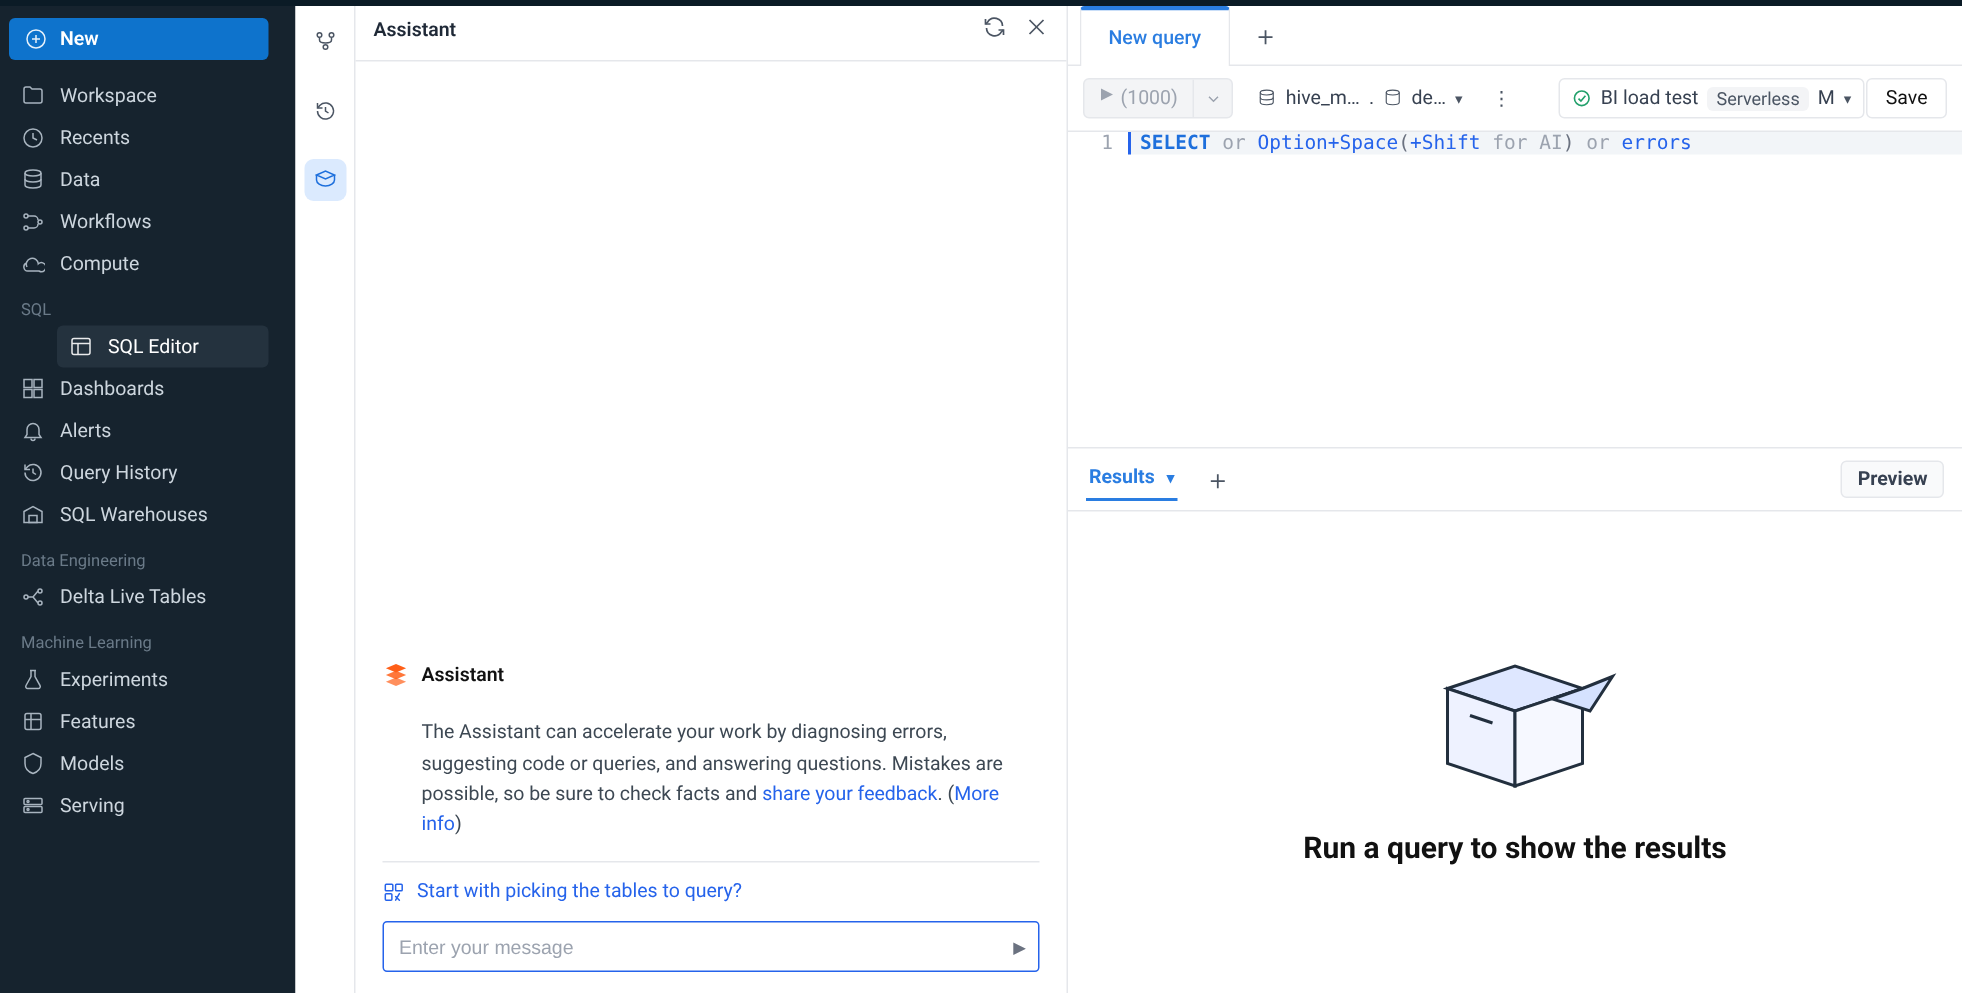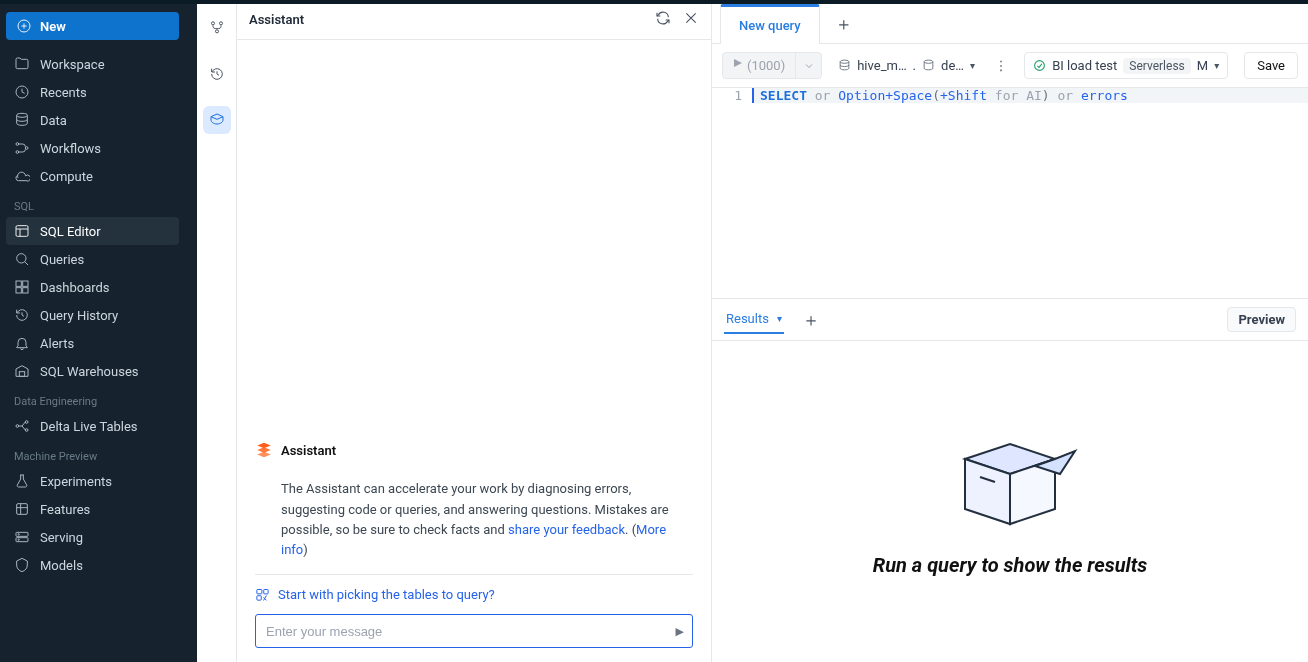--- a/index.html
+++ b/index.html
@@ -4,21 +4,21 @@
 <style>
   * { box-sizing: border-box; }
   html, body { margin:0; padding:0; height:100%; font-family: -apple-system, BlinkMacSystemFont, "Segoe UI", Roboto, Helvetica, Arial, sans-serif; font-size:13px; color:#111; }
   body { display:flex; height:662px; width:1308px; overflow:hidden; background:#fff; }
 
   
   .topbar-dark { position:absolute; top:0; left:0; right:0; height:4px; background:#0b1b26; }
   .sidebar { width:197px; background:#16232e; color:#b8c4cf; display:flex; flex-direction:column; padding:8px 18px 0 6px; }
   .new-btn { display:flex; align-items:center; gap:8px; background:#0e73cc; color:#fff; border-radius:4px; padding:6px 10px; font-weight:600; cursor:pointer; margin:4px 0 10px 0; }
   .nav-item { display:flex; align-items:center; gap:10px; padding:6px 8px; border-radius:4px; cursor:pointer; color:#cdd6de; }
-  .nav-item.active { background:#24323e; color:#fff; }
+  .nav-item.active { background:#24323e; color:#fff;margin-left:32px; }
   .nav-section-label { font-size:11px; color:#6a7a88; padding:10px 8px 4px 8px; }
   .nav-icon { width:16px; height:16px; display:inline-flex; align-items:center; justify-content:center; opacity:.9; }
   .nav-icon svg { width:16px; height:16px; stroke:#b8c4cf; fill:none; stroke-width:1.5; }
   .nav-item.active .nav-icon svg, .new-btn .nav-icon svg { stroke:#fff; }
 
   
   .rail { width:40px; border-right:1px solid #e5e7eb; display:flex; flex-direction:column; align-items:center; padding-top:14px; gap:18px; background:#fff; }
   .rail-btn { width:28px; height:28px; border-radius:6px; display:flex; align-items:center; justify-content:center; cursor:pointer; }
   .rail-btn.active { background:#dbeafe; }
   .rail-btn svg { width:16px; height:16px; stroke:#4b5563; fill:none; stroke-width:1.5; }
@@ -51,43 +51,43 @@
   .tab-add { width:24px; height:24px; display:flex; align-items:center; justify-content:center; margin-left:12px; cursor:pointer; color:#4b5563; font-size:18px; }
   .toolbar { display:flex; align-items:center; gap:8px; padding:8px 10px; border-bottom:1px solid #e5e7eb; }
   .run-seg { display:flex; border:1px solid #e5e7eb; border-radius:4px; overflow:hidden; background:#f3f4f6; }
   .run-main { display:flex; gap:4px; padding:5px 10px; color:#9ca3af; cursor:pointer; }
   .run-main svg { width:10px; height:10px; fill:#9ca3af; }
   .run-dd { display:flex; align-items:center; justify-content:center; width:26px; border-left:1px solid #e5e7eb; color:#9ca3af; cursor:pointer; }
   .ctx-seg { display:flex; align-items:center; gap:6px; padding:5px 8px; cursor:pointer; color:#374151; }
   .ctx-seg svg.db { width:13px; height:13px; stroke:#4b5563; stroke-width:1.4; fill:none; }
   .caret { font-size:10px; color:#4b5563; }
   .kebab { width:20px; height:20px; display:flex; align-items:center; justify-content:center; cursor:pointer; color:#4b5563; }
-  .toolbar-flexpush { margin-left:auto; display:flex; gap:16px; }
+  .toolbar-flexpush { margin-left:auto; display:flex; gap:1px; }
   .cluster-seg { display:flex; align-items:center; gap:6px; border:1px solid #e5e7eb; border-radius:4px; padding:4px 8px; color:#374151; cursor:pointer; }
   .cluster-seg .ok { width:13px; height:13px; }
   .chip { background:#f3f4f6; border-radius:4px; padding:1px 6px; font-size:12px; color:#4b5563; }
   .save-btn { border:1px solid #e5e7eb; border-radius:4px; padding:5px 12px; cursor:pointer; color:#111; }
 
   .code-area { height:210px; overflow:auto; font-family: ui-monospace, SFMono-Regular, Menlo, Consolas, monospace; font-size:13px; background:#fff; }
   .code-line { display:flex; }
   .gutter { width:40px; text-align:right; padding-right:10px; color:#9ca3af; background:#fff; user-select:none; }
   .code-text { flex:1; padding-left:6px; background:#f2f5f8; border-left:2px solid #2563eb; white-space:pre; }
   .tok-kw { color:#1d6fdc; font-weight:600; }
   .tok-muted { color:#9ca3af; }
   .tok-hint { color:#2563eb; }
   .tok-paren { color:#6b7280; }
 
   .results-header { display:flex; align-items:center; padding:6px 12px; border-top:1px solid #e5e7eb; border-bottom:1px solid #e5e7eb; }
-  .res-tab { color:#2a7de1; font-weight:400; border-bottom:2px solid #2a7de1; padding:6px 2px; display:inline-flex; align-items:center; gap:8px; cursor:pointer; }
+  .res-tab { color:#2a7de1; font-weight:700; border-bottom:2px solid #2a7de1; padding:6px 2px; display:inline-flex; align-items:center; gap:8px; cursor:pointer; }
   .res-tab .caret { color:#2a7de1; }
   .res-add { margin-left:18px; font-size:18px; color:#4b5563; cursor:pointer; }
   .preview-btn { margin-left:auto; border:1px solid #e5e7eb; border-radius:4px; padding:4px 10px; cursor:pointer; color:#374151; background:#f9fafb;font-weight:bold; }
 
   .results-body { flex:1; display:flex; flex-direction:column; align-items:center; justify-content:center; color:#111; }
-  .results-title { font-size:20px; font-weight:700; text-align:center; line-height:1.35; margin-top:18px; max-width:300px;font-style:italic; }
+  .results-title { font-size:20px; font-weight:700; text-align:center; line-height:1.35; margin-top:18px; max-width:300px; }
   .box-illus { width:140px; height:110px; }
 </style>
 </head>
 <body>
 
 <div class="topbar-dark"></div>
 
 <div class="sidebar">
   <div class="new-btn">
     <span class="nav-icon">
@@ -157,55 +157,46 @@
             <rect x="3" y="4" width="18" height="16" rx="2"></rect>
             <line x1="3" y1="9" x2="21" y2="9"></line>
             <line x1="9" y1="9" x2="9" y2="20"></line>
           </svg>
         </span>
         <span>SQL Editor</span>
       </div>
       <div class="nav-item">
         <span class="nav-icon">
           <svg viewBox="0 0 24 24">
-            <circle cx="11" cy="11" r="7"></circle>
-            <line x1="21" y1="21" x2="16" y2="16"></line>
-          </svg>
-        </span>
-        <span>Queries</span>
-      </div>
-      <div class="nav-item">
-        <span class="nav-icon">
-          <svg viewBox="0 0 24 24">
             <rect x="3" y="3" width="8" height="8"></rect>
             <rect x="13" y="3" width="8" height="8"></rect>
             <rect x="3" y="13" width="8" height="8"></rect>
             <rect x="13" y="13" width="8" height="8"></rect>
           </svg>
         </span>
         <span>Dashboards</span>
       </div>
       <div class="nav-item">
         <span class="nav-icon">
           <svg viewBox="0 0 24 24">
+            <path d="M18 16V11a6 6 0 1 0-12 0v5l-2 3h16z"></path>
+            <path d="M10 20a2 2 0 0 0 4 0"></path>
+          </svg>
+        </span>
+        <span>Alerts</span>
+      </div>
+      <div class="nav-item">
+        <span class="nav-icon">
+          <svg viewBox="0 0 24 24">
             <path d="M4 12a8 8 0 1 0 2.5-5.8L4 9"></path>
             <polyline points="4 4 4 9 9 9"></polyline>
             <polyline points="12 8 12 12 15 14"></polyline>
           </svg>
         </span>
         <span>Query History</span>
-      </div>
-      <div class="nav-item">
-        <span class="nav-icon">
-          <svg viewBox="0 0 24 24">
-            <path d="M18 16V11a6 6 0 1 0-12 0v5l-2 3h16z"></path>
-            <path d="M10 20a2 2 0 0 0 4 0"></path>
-          </svg>
-        </span>
-        <span>Alerts</span>
       </div>
       <div class="nav-item">
         <span class="nav-icon">
           <svg viewBox="0 0 24 24">
             <path d="M3 9l9-5 9 5v11H3z"></path>
             <rect x="8" y="13" width="8" height="7"></rect>
           </svg>
         </span>
         <span>SQL Warehouses</span>
       </div>
@@ -219,58 +210,58 @@
             <circle cx="5" cy="12" r="2"></circle>
             <circle cx="19" cy="6" r="2"></circle>
             <circle cx="19" cy="18" r="2"></circle>
             <path d="M7 12h5l5-6M12 12l5 6"></path>
           </svg>
         </span>
         <span>Delta Live Tables</span>
       </div>
     </div>
 
-  <div class="nav-section-label">Machine Preview</div>
+  <div class="nav-section-label">Machine Learning</div>
   <div id="nav-ml">
       <div class="nav-item">
         <span class="nav-icon">
           <svg viewBox="0 0 24 24">
             <path d="M9 3h6M10 3v6l-5 9a2 2 0 0 0 1.8 3h10.4A2 2 0 0 0 19 18l-5-9V3"></path>
           </svg>
         </span>
         <span>Experiments</span>
       </div>
       <div class="nav-item">
         <span class="nav-icon">
           <svg viewBox="0 0 24 24">
             <rect x="4" y="4" width="16" height="16" rx="2"></rect>
             <line x1="4" y1="10" x2="20" y2="10"></line>
             <line x1="10" y1="4" x2="10" y2="20"></line>
           </svg>
         </span>
         <span>Features</span>
+      </div>
+      <div class="nav-item">
+        <span class="nav-icon">
+          <svg viewBox="0 0 24 24">
+            <path d="M12 2l8 4v6c0 5-3.4 8.5-8 10-4.6-1.5-8-5-8-10V6z"></path>
+          </svg>
+        </span>
+        <span>Models</span>
       </div>
       <div class="nav-item">
         <span class="nav-icon">
           <svg viewBox="0 0 24 24">
             <rect x="3" y="5" width="18" height="6" rx="1"></rect>
             <rect x="3" y="13" width="18" height="6" rx="1"></rect>
             <circle cx="7" cy="8" r="1"></circle>
             <circle cx="7" cy="16" r="1"></circle>
           </svg>
         </span>
         <span>Serving</span>
-      </div>
-      <div class="nav-item">
-        <span class="nav-icon">
-          <svg viewBox="0 0 24 24">
-            <path d="M12 2l8 4v6c0 5-3.4 8.5-8 10-4.6-1.5-8-5-8-10V6z"></path>
-          </svg>
-        </span>
-        <span>Models</span>
       </div>
     </div>
 </div>
 
 <div class="rail">
   <div class="rail-btn">
     <svg viewBox="0 0 24 24">
         <circle cx="6" cy="5" r="2.3"></circle>
         <circle cx="18" cy="5" r="2.3"></circle>
         <circle cx="12" cy="17" r="2.3"></circle>

